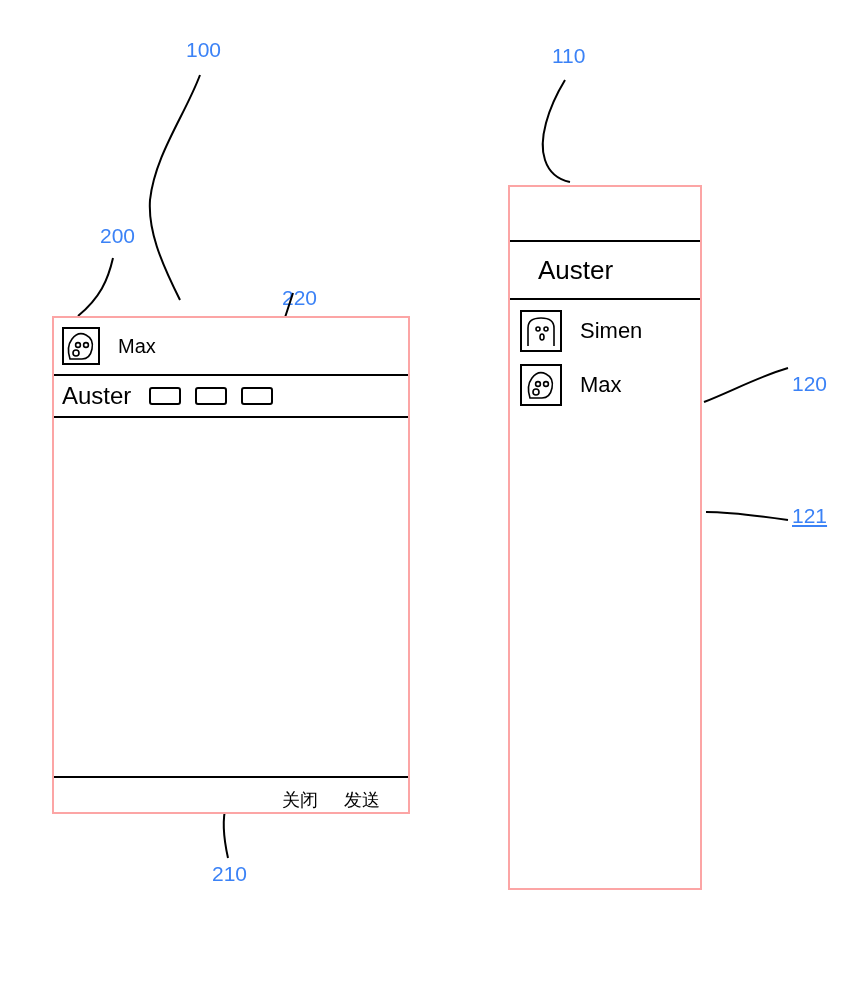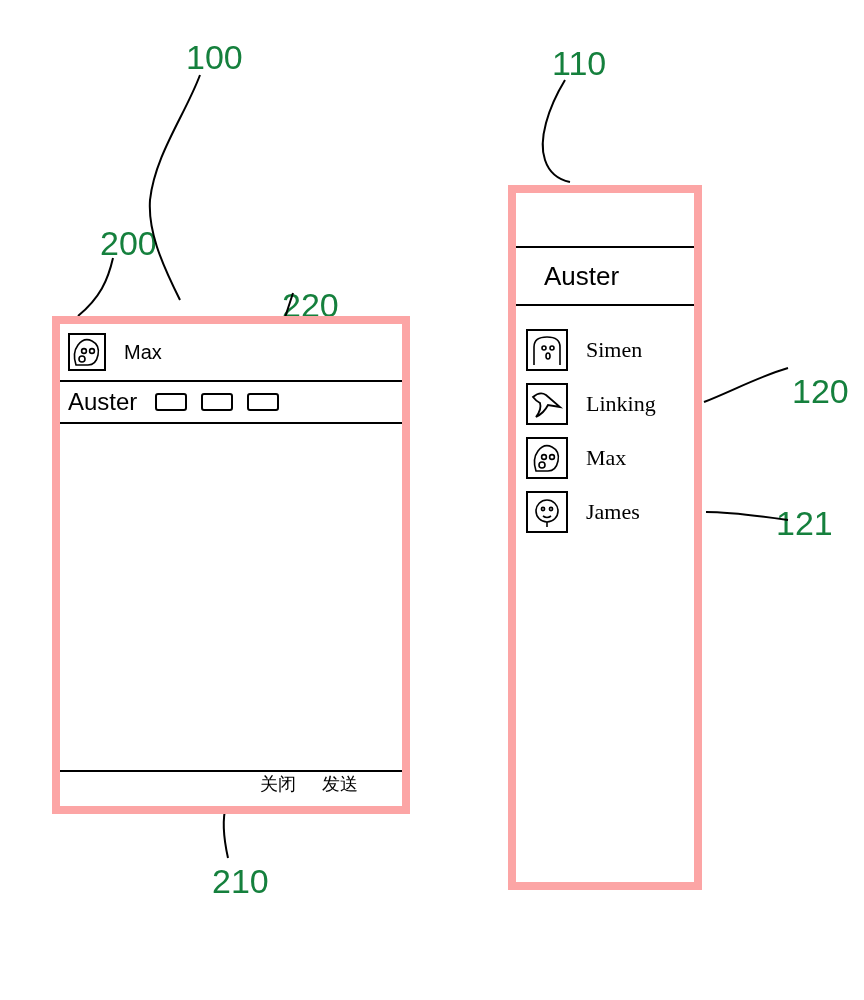--- a/index.html
+++ b/index.html
@@ -6,34 +6,34 @@
   body {
     margin: 0;
     width: 864px;
     height: 1000px;
     position: relative;
     font-family: Arial, sans-serif;
     background: #fff;
   }
   .ref-label {
     position: absolute;
-    font-size: 34px;
-    color: #15803d;
+    font-size: 21px;
+    color: #3b82f6;
     text-align: right;
   }
   .panel {
     position: absolute;
-    border: 8px solid #fca5a5;
+    border: 2px solid #fca5a5;
     background: #fff;
   }
   
   .contact-panel { left: 508px; top: 185px; width: 194px; height: 705px; }
   .contact-title-blank { height: 55px; border-bottom: 2px solid #000; }
   .contact-title { height: 58px; border-bottom: 2px solid #000; display:flex; align-items:center; padding-left:28px; font-size:26px; }
-  .contact-list { padding: 23px 10px; font-family: Liberation Serif, serif; }
+  .contact-list { padding: 10px 10px; }
   .contact-row { display:flex; align-items:center; margin-bottom:12px; }
   .avatar-box { width:42px; height:42px; border:2px solid #000; margin-right:18px; display:flex; align-items:center; justify-content:center; background:#fff; }
   .avatar-box svg { width:34px; height:34px; }
   .contact-name { font-size:22px; }
   
   .chat-panel { left: 52px; top: 316px; width: 358px; height: 498px; display:flex; flex-direction:column; }
   .chat-header { height:58px; border-bottom:2px solid #000; display:flex; align-items:center; padding:6px 8px; position:relative; }
   .chat-header .avatar-box { width:38px; height:38px; }
   .chat-header .hdr-name { font-size:20px; margin-left:0px; }
   .chat-history { flex:0 0 164px; border-bottom:2px solid #000; position:relative; }
@@ -41,36 +41,36 @@
   .msg { position:absolute; left:14px; top:50px; display:flex; align-items:center; }
   .msg .sender { font-size:19px; }
   .emoticon { width:30px; height:30px; margin-left:2px; }
   .emoticon svg { width:100%; height:100%; }
   .cursor { position:absolute; left:70px; top:66px; width:28px; height:28px; }
   .cursor svg { width:100%; height:100%; }
   .toolbar { flex:0 0 42px; border-bottom:2px solid #000; display:flex; align-items:center; padding:0 8px; }
   .toolbar .tb-name { font-size:24px; margin-right:18px; }
   .tb-btn { width:32px; height:18px; border:2px solid #000; border-radius:3px; margin-right:14px; }
   .input-area { flex:1 1 auto; border-bottom:2px solid #000; }
-  .footer { flex:0 0 34px; display:flex; align-items:flex-start; justify-content:flex-end; padding-right:44px; gap:26px; font-size:18px; }
+  .footer { flex:0 0 34px; display:flex; align-items:flex-end; justify-content:flex-end; padding-right:28px; gap:26px; font-size:18px; }
   
   svg.leads { position:absolute; left:0; top:0; width:864px; height:1000px; pointer-events:none; }
 </style>
 </head>
 <body>
 
 <div class="ref-label" style="left:186px; top:38px;">100</div>
 <div class="ref-label" style="left:552px; top:44px;">110</div>
 <div class="ref-label" style="left:100px; top:224px;">200</div>
 <div class="ref-label" style="left:282px; top:258px;margin-top:28px;">220</div>
 <div class="ref-label" style="left:204px; top:414px;">300</div>
 <div class="ref-label" style="left:282px; top:634px;">230</div>
 <div class="ref-label" style="left:212px; top:862px;">210</div>
 <div class="ref-label" style="left:792px; top:372px;">120</div>
-<div class="ref-label" style="left:776px; top:504px;">121</div>
+<div class="ref-label" style="left:792px; top:504px;text-decoration:underline;">121</div>
 
 <svg class="leads" viewBox="0 0 864 1000">
   <g stroke="#000" stroke-width="2" fill="none">
 
     <path d="M200 75 C 185 115, 155 155, 150 200 C 148 230, 160 260, 180 300"></path>
 
     <path d="M565 80 C 548 108, 538 140, 545 160 C 550 175, 560 180, 570 182"></path>
 
     <path d="M113 258 C 108 280, 100 298, 78 316"></path>
 
@@ -103,53 +103,29 @@
               <circle cx="22" cy="15" r="2"></circle>
               <ellipse cx="18" cy="23" rx="2" ry="3"></ellipse>
             </g>
           </svg>
       </span>
       <span class="contact-name">Simen</span>
     </div>
     <div class="contact-row">
       <span class="avatar-box">
         <svg viewBox="0 0 34 34">
-            <g stroke="#000" stroke-width="1.8" fill="none">
-              <path d="M3 10 Q10 4 16 8 L30 20 L18 18 Q14 26 6 30 Q12 22 10 16 Q6 14 3 10 Z"></path>
-            </g>
-          </svg>
-      </span>
-      <span class="contact-name">Linking</span>
-    </div>
-    <div class="contact-row">
-      <span class="avatar-box">
-        <svg viewBox="0 0 34 34">
             <g stroke="#000" stroke-width="1.6" fill="none">
               <path d="M6 30 Q2 18 8 10 Q14 2 22 6 Q30 10 28 20 Q26 30 18 30 Q10 30 6 30 Z"></path>
               <circle cx="14" cy="16" r="2.4"></circle>
               <circle cx="22" cy="16" r="2.4"></circle>
               <circle cx="12" cy="24" r="3"></circle>
             </g>
           </svg>
       </span>
       <span class="contact-name">Max</span>
-    </div>
-    <div class="contact-row">
-      <span class="avatar-box">
-        <svg viewBox="0 0 34 34">
-            <g stroke="#000" stroke-width="1.6" fill="none">
-              <circle cx="17" cy="16" r="11"></circle>
-              <circle cx="13" cy="14" r="1.6"></circle>
-              <circle cx="21" cy="14" r="1.6"></circle>
-              <path d="M13 21 Q17 24 21 21"></path>
-              <path d="M17 27 L17 32"></path>
-            </g>
-          </svg>
-      </span>
-      <span class="contact-name">James</span>
     </div>
   </div>
 </div>
 
 <div class="panel chat-panel">
   <div class="chat-header">
     <span class="avatar-box">
       <svg viewBox="0 0 34 34">
           <g stroke="#000" stroke-width="1.6" fill="none">
             <path d="M6 30 Q2 18 8 10 Q14 2 22 6 Q30 10 28 20 Q26 30 18 30 Q10 30 6 30 Z"></path>

